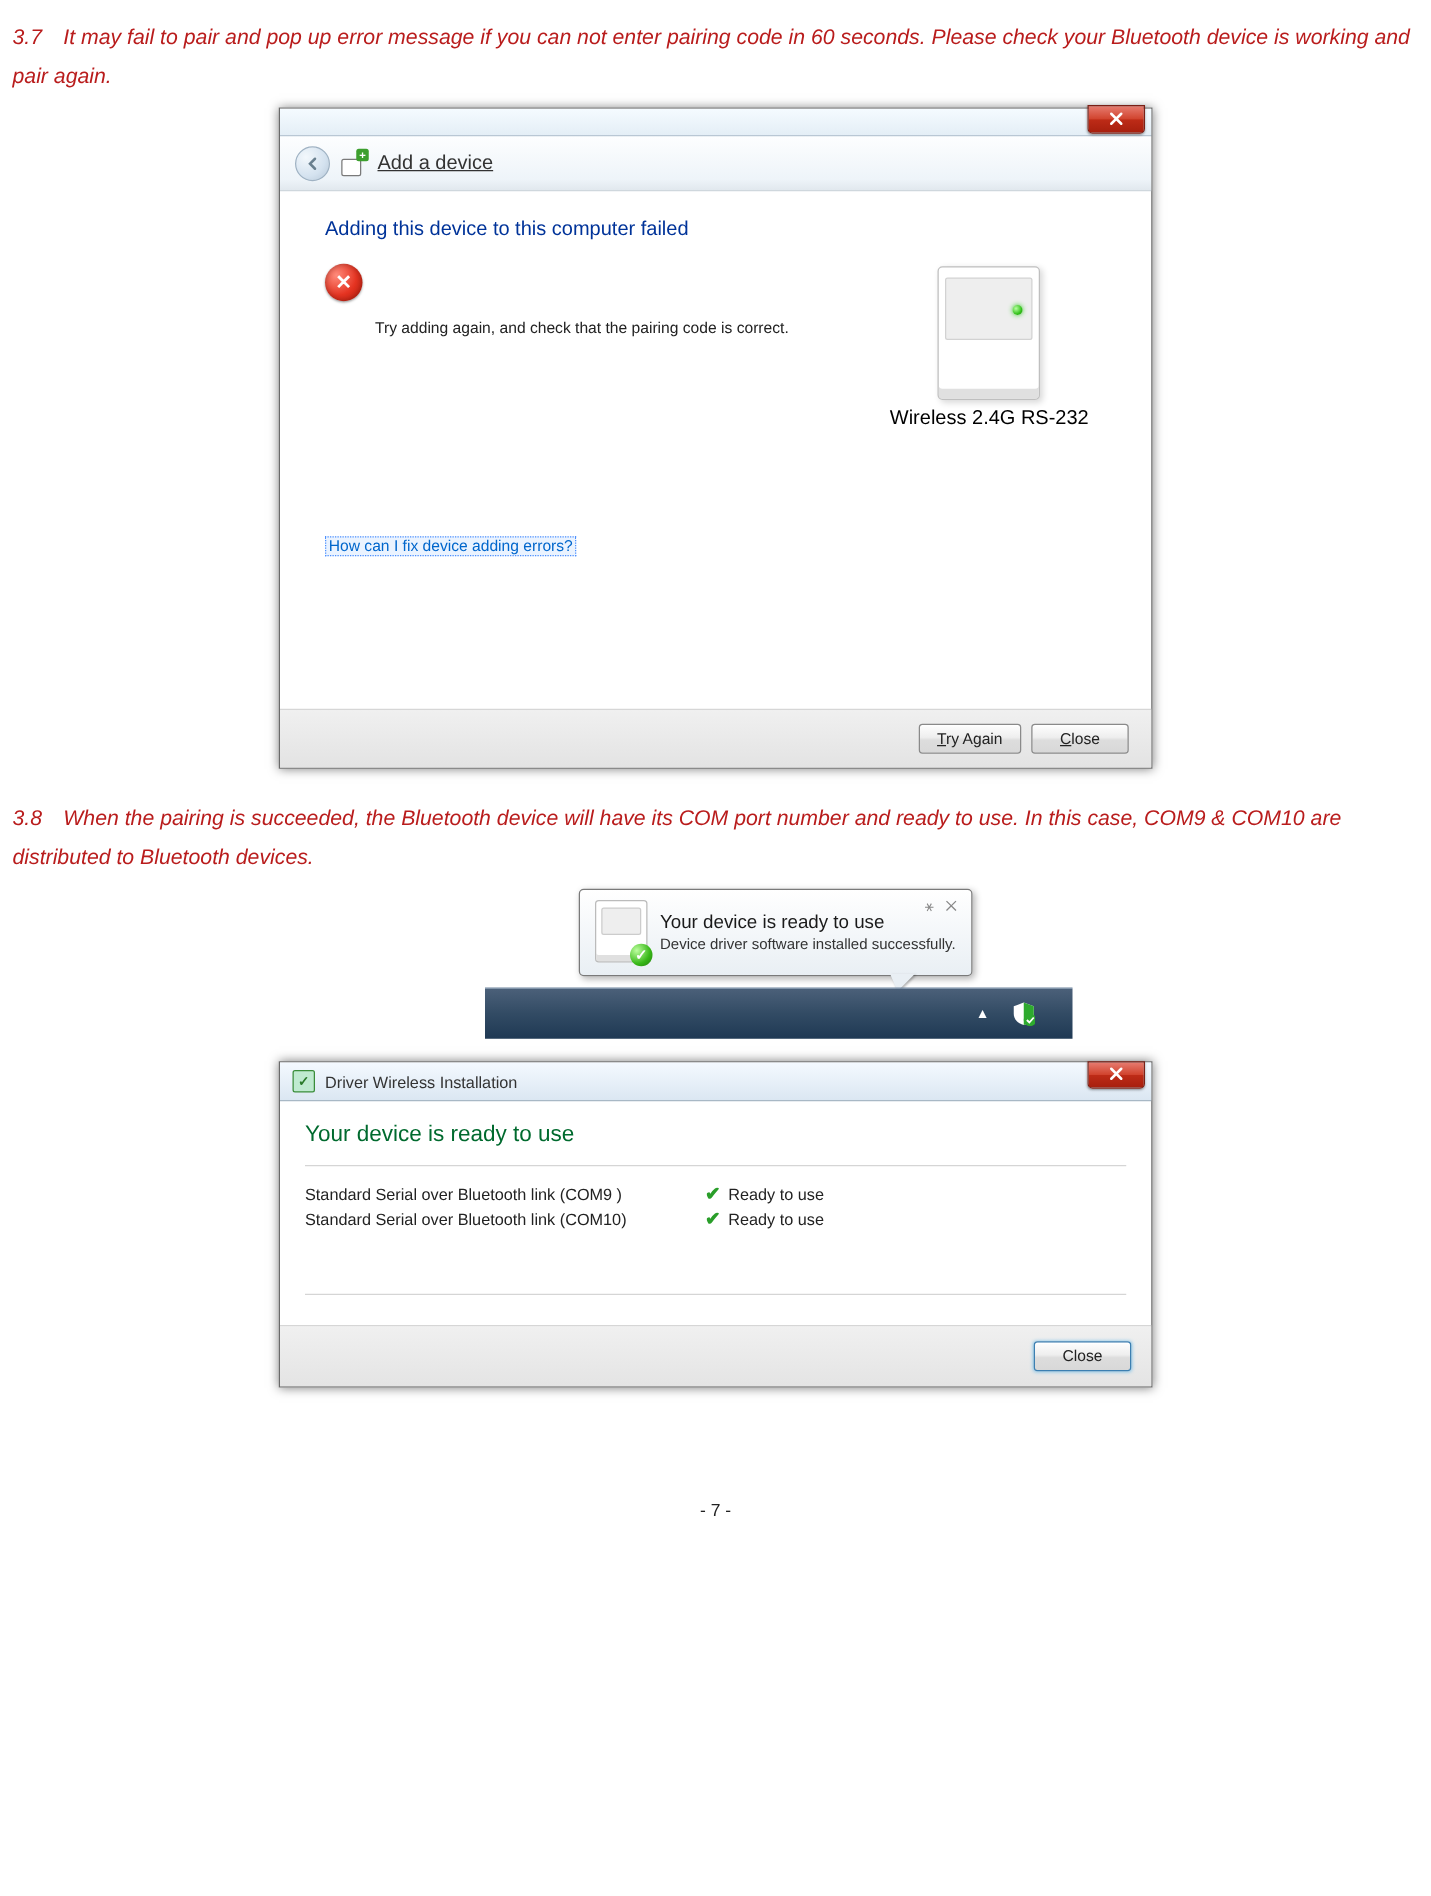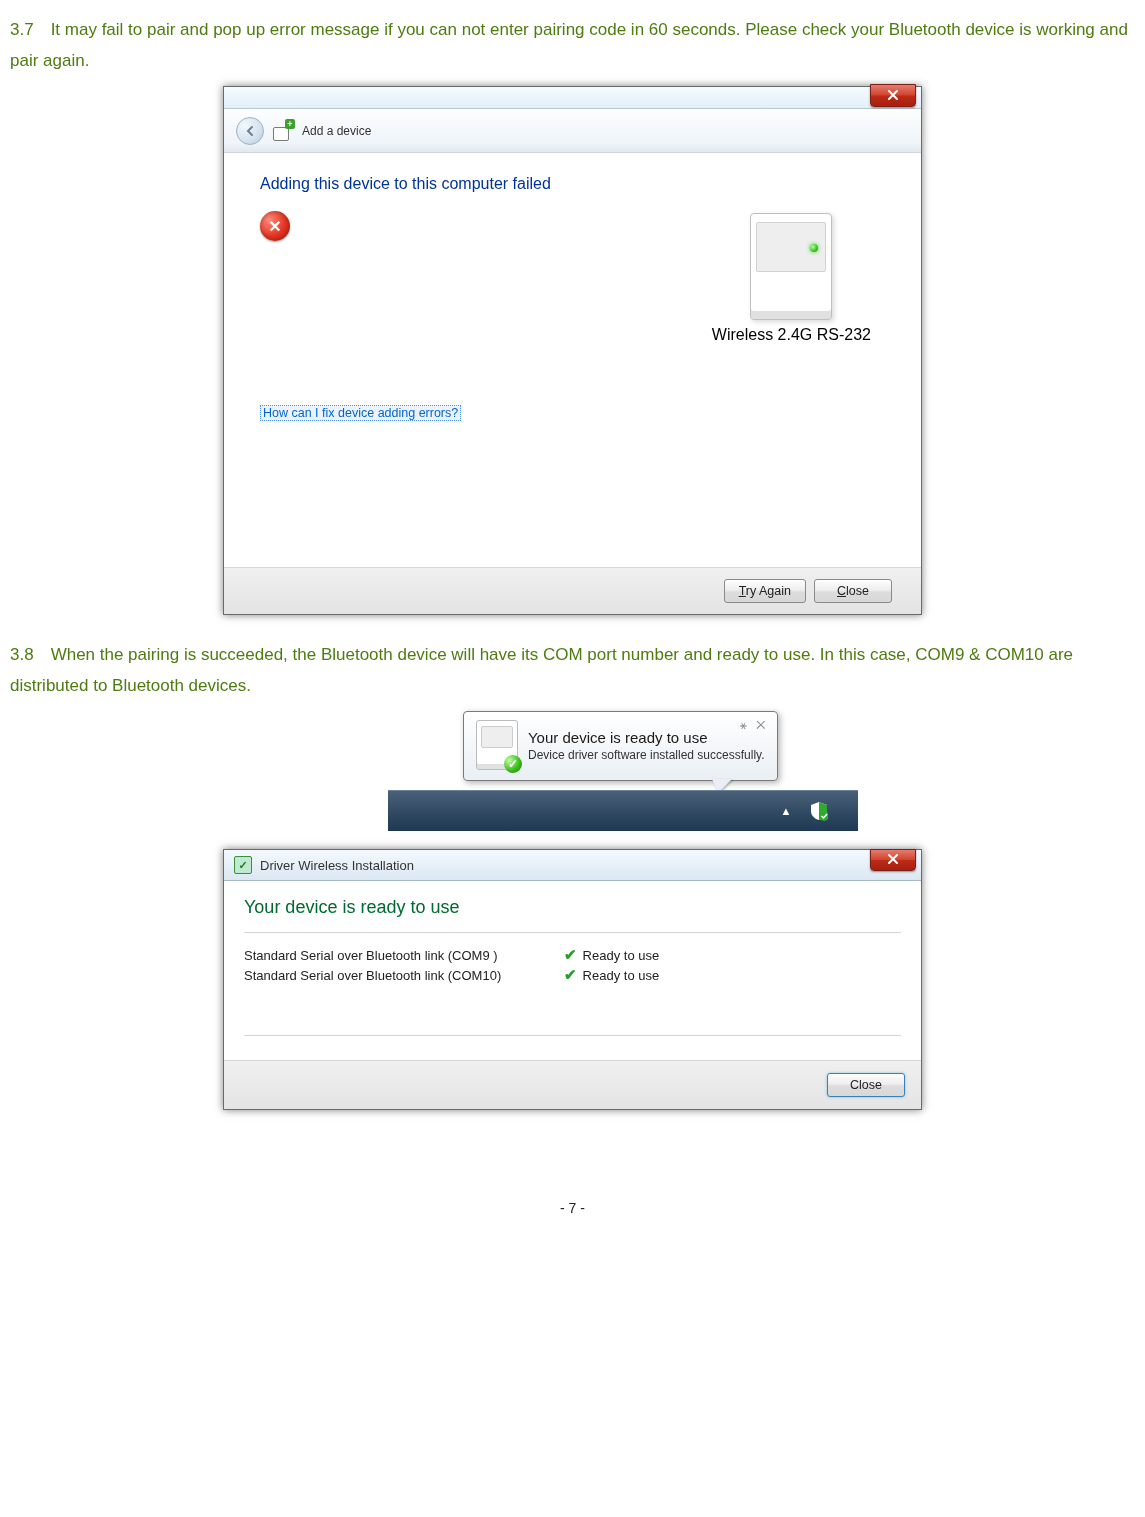--- a/index.html
+++ b/index.html
@@ -4,22 +4,23 @@
 <style>
   body {
     margin: 0;
     padding: 15px 10px 30px 10px;
     font-family: Arial, sans-serif;
     background: #ffffff;
     width: 1145px;
     box-sizing: border-box;
   }
   .instruction {
+    font-style: italic;
     font-size: 17px;
-    color: #4d7c0f;
+    color: #b91c1c;
     line-height: 1.8;
     margin: 0 0 10px 0;
   }
   .window {
     border: 1px solid #6a6a6a;
     box-shadow: 0 0 8px rgba(0,0,0,0.5);
     margin: 8px auto 25px auto;
     position: relative;
     background: #fff;
   }
@@ -59,21 +60,21 @@
     display:flex; align-items:flex-end;
   }
   .add-device-icon .mon {
     width:14px; height:12px; background:#fff; border:1px solid #7a7a7a; border-radius:2px;
   }
   .add-device-icon .plus {
     position:absolute; top:-2px; right:-2px; width:10px; height:10px;
     background:#3c9f2e; color:#fff; font-size:9px; font-weight:bold;
     display:flex; align-items:center; justify-content:center; border-radius:2px;
   }
-  .w1-title-text { font-size: 12px; color:#333; }
+  .w1-title-text { font-size: 16px; color:#333;text-decoration:underline; }
   .w1-body { min-height: 390px; padding: 22px 36px 2px 36px; position:relative; }
   .w1-heading { color:#003399; font-size:16px; margin-bottom:18px; }
   .w1-msg { display:flex; gap:10px; margin-bottom:4px; }
   .error-circle {
     width:30px; height:30px; flex-shrink:0; border-radius:50%;
     background: radial-gradient(circle at 30% 30%, #ff8b7b, #e53422 55%, #b41a0a);
     box-shadow: inset 0 0 5px rgba(0,0,0,0.3), 0 1px 2px rgba(0,0,0,0.4);
     display:flex; align-items:center; justify-content:center;
     color:#fff; font-weight:bold; font-size:16px;
   }
@@ -92,21 +93,21 @@
   .device-led { position:absolute; top:30px; right:13px; width:8px; height:8px; border-radius:50%;
     background: radial-gradient(circle at 35% 35%, #b6ffa0, #33c21a 60%, #1d8c0a); box-shadow:0 0 4px #3c2; }
   .device-label { font-size:16px; color:#000000;text-align:center; }
   .help-link {
     font-size:12.5px; color:#0066cc; border:1px dotted #4d90fe;
     background:#eaf3ff; padding:0 2px; display:inline-block; margin-top:160px;
   }
   .w1-footer {
     height:46px; background: linear-gradient(to bottom, #f0f0f0, #e3e3e3);
     border-top:1px solid #d6d6d6;
-    display:flex; align-items:center; justify-content:flex-end; padding-right:29px; gap:8px;
+    display:flex; align-items:center; justify-content:flex-end; padding-right:18px; gap:8px;
   }
   .win-btn {
     min-width:78px; padding:4px 14px; font-size:12.5px; color:#222;
     background: linear-gradient(to bottom, #fefefe, #eeeeee 45%, #dddddd 55%, #d8d8d8);
     border:1px solid #8a8a8a; border-radius:3px; box-shadow:0 1px 0 #fff inset;
   }
   .win-btn u { text-decoration: underline; }
 
   
   .tray { width:570px; margin: 0 auto 18px auto; position:relative; height:120px; }
@@ -205,20 +206,21 @@
       <div class="mon"></div>
         <div class="plus">+</div>
     </div>
     <span class="w1-title-text">Add a device</span>
   </div>
   <div class="w1-body">
     <div class="w1-heading">Adding this device to this computer failed</div>
     <div class="w1-msg">
       <div class="error-circle">✕</div>
     </div>
+    <div class="w1-indent">Try adding again, and check that the pairing code is correct.</div>
 
     <div class="device-box">
       <div class="device-img">
           <div class="device-led"></div>
         </div>
       <div class="device-label">Wireless 2.4G RS-232</div>
     </div>
 
     <span class="help-link">How can I fix device adding errors?</span>
   </div>

